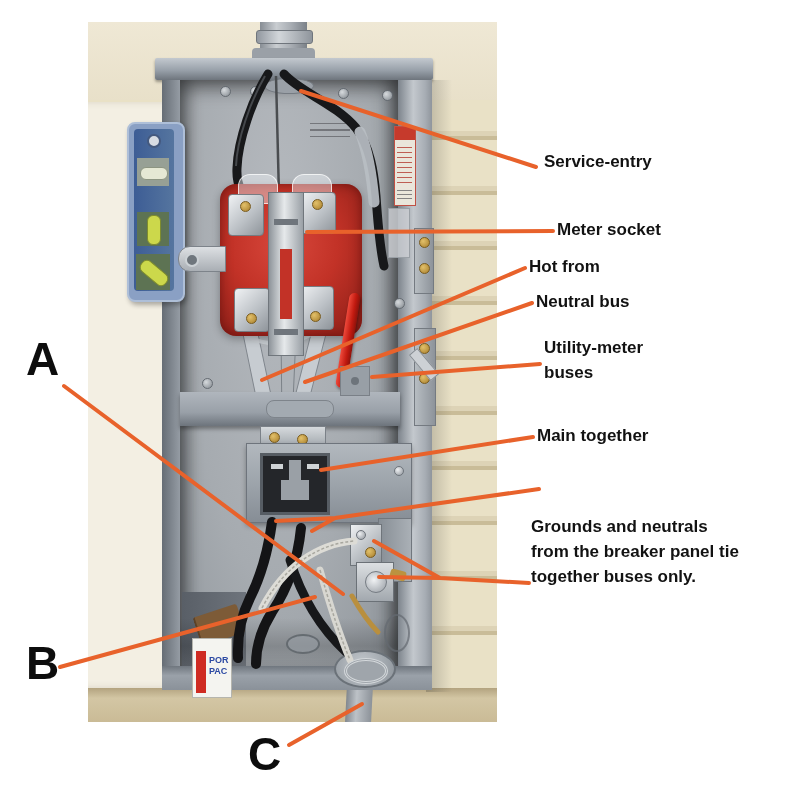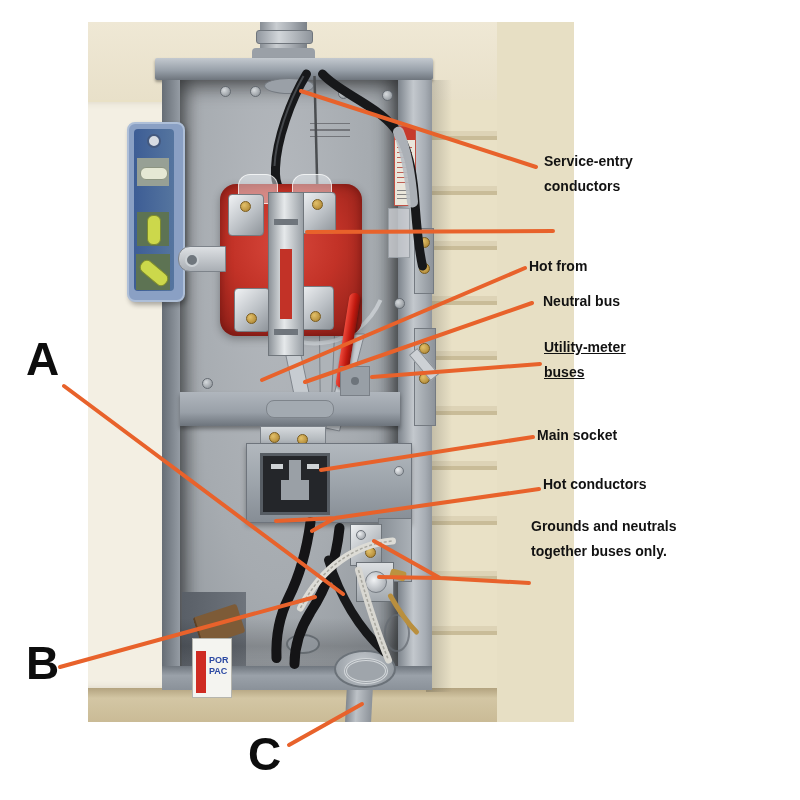--- a/index.html
+++ b/index.html
@@ -1,24 +1,24 @@
 <!DOCTYPE html>
 <html><head>
 <meta charset="utf-8">
 <style>
   html,body{margin:0;padding:0;background:#ffffff;}
   .stage{position:relative;width:800px;height:800px;background:#ffffff;overflow:hidden;
          font-family:"Liberation Sans", sans-serif;}
   .abs{position:absolute;}
-  .photo{position:absolute;left:88px;top:22px;width:486px;height:700px;overflow:hidden;background:#e7dfc4;}
+  .photo{position:absolute;left:88px;top:22px;width:409px;height:700px;overflow:hidden;background:#e7dfc4;}
   .lug{background:linear-gradient(135deg,#f0f2f4,#bcc1c6 55%,#8e949a);border:1px solid #767c82;border-radius:4px;}
   .brass{background:radial-gradient(circle at 35% 35%,#e2c06a,#a87f2c);border:1px solid #7a5c1e;border-radius:50%;width:9px;height:9px;}
   .silverdot{background:radial-gradient(circle at 35% 35%,#eef0f2,#8d939a);border:1px solid #6e747b;border-radius:50%;width:8px;height:8px;}
   .pscrew{width:9px;height:9px;border-radius:50%;background:radial-gradient(circle at 35% 35%,#d6dadd,#83898f);border:1px solid #656b72;}
-  .callout{position:absolute;color:#121212;font-weight:700;font-size:14px;line-height:25px;white-space:nowrap;}
+  .callout{position:absolute;color:#121212;font-weight:700;font-size:17px;line-height:25px;white-space:nowrap;}
   .letter{position:absolute;color:#0d0d0d;font-weight:700;font-size:46px;line-height:1;}
   svg{display:block;}
   .layer{position:absolute;left:0;top:0;width:100%;height:100%;}
 </style>
 </head>
 <body>
 
 <div class="stage">
 
   <div class="photo">
@@ -183,40 +183,42 @@
     <path d="M533,437 L321,470"></path>
     <path d="M539,489 L335,518 L276,521 M335,518 L312,531"></path>
     <path d="M529,583 L440,578 L374,541 M440,578 L379,577"></path>
     <path d="M64,386 L343,594"></path>
     <path d="M60,667 L315,597"></path>
     <path d="M289,745 L362,704"></path>
   </svg>
 
   <div class="callout" style="left:544px;top:149px;z-index:95;">
     <div>Service-entry</div>
-    <div>conductors</div>
+  </div>
+  <div class="callout" style="left:557px;top:217px;z-index:95;">
+    <div>Meter socket</div>
   </div>
   <div class="callout" style="left:529px;top:254px;z-index:95;">
     <div>Hot from</div>
   </div>
-  <div class="callout" style="left:536px;top:289px;z-index:95;margin-left:7px;">
+  <div class="callout" style="left:536px;top:289px;z-index:95;">
     <div>Neutral bus</div>
   </div>
-  <div class="callout" style="left:544px;top:335px;z-index:95;text-decoration:underline;">
+  <div class="callout" style="left:544px;top:335px;z-index:95;">
     <div>Utility-meter</div>
     <div>buses</div>
   </div>
   <div class="callout" style="left:537px;top:423px;z-index:95;">
-    <div>Main socket</div>
+    <div>Main together</div>
   </div>
   <div class="callout" style="left:543px;top:472px;z-index:95;">
-    <div>Hot conductors</div>
   </div>
   <div class="callout" style="left:531px;top:514px;z-index:95;">
     <div>Grounds and neutrals</div>
+    <div>from the breaker panel tie</div>
     <div>together buses only.</div>
   </div>
 
   <div class="letter" style="left:26px;top:336px;z-index:95;">A</div>
   <div class="letter" style="left:26px;top:640px;z-index:95;">B</div>
   <div class="letter" style="left:248px;top:731px;z-index:95;">C</div>
 
 </div>
 
 </body></html>

